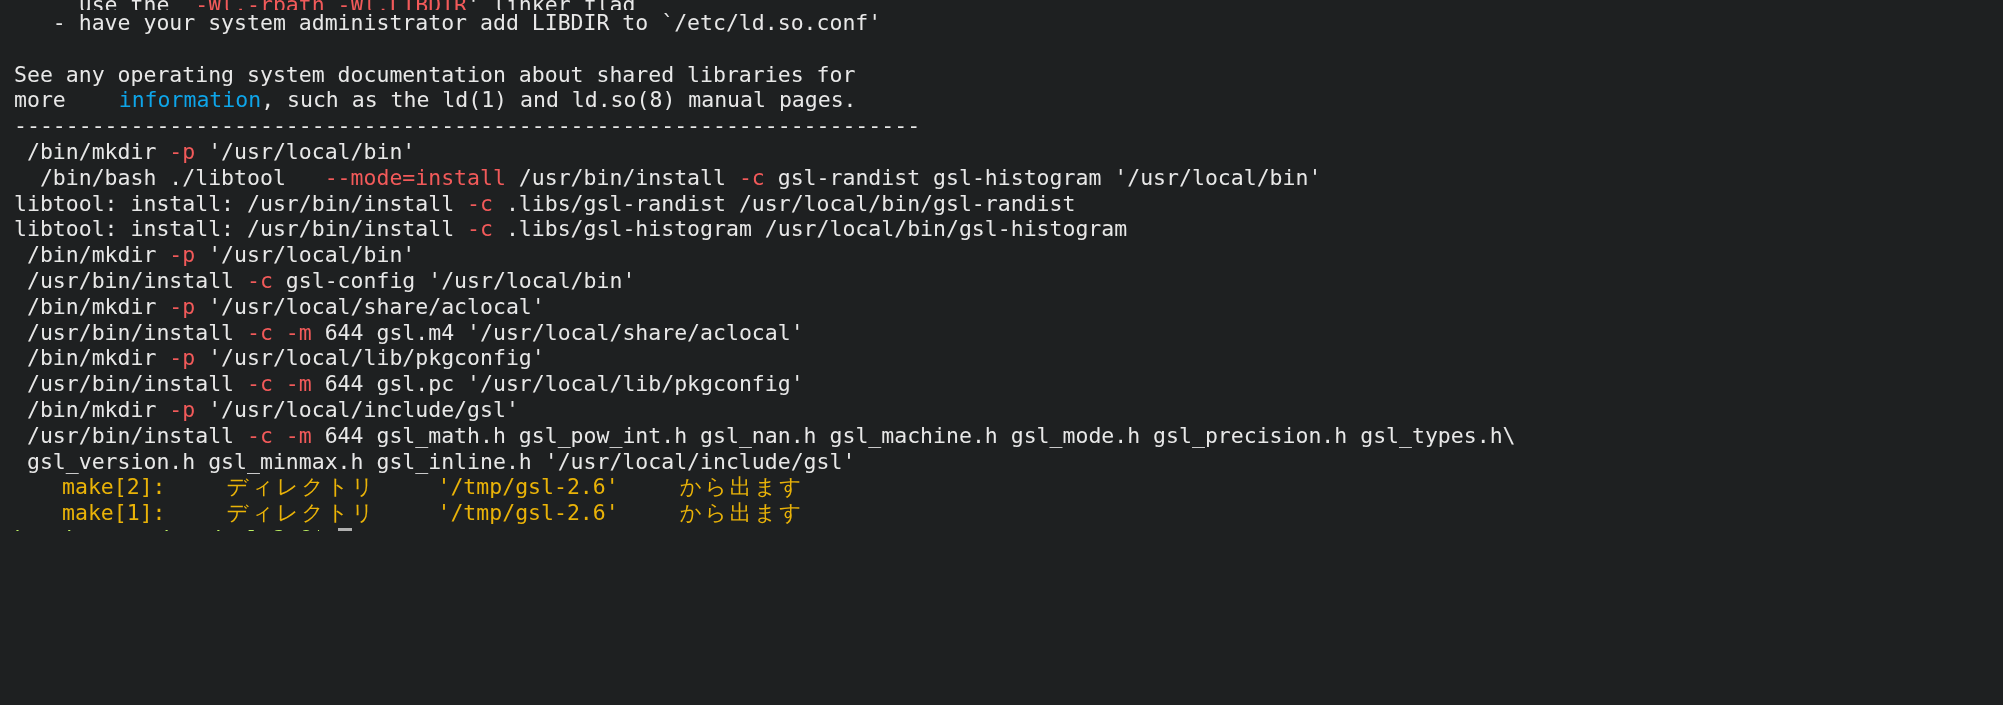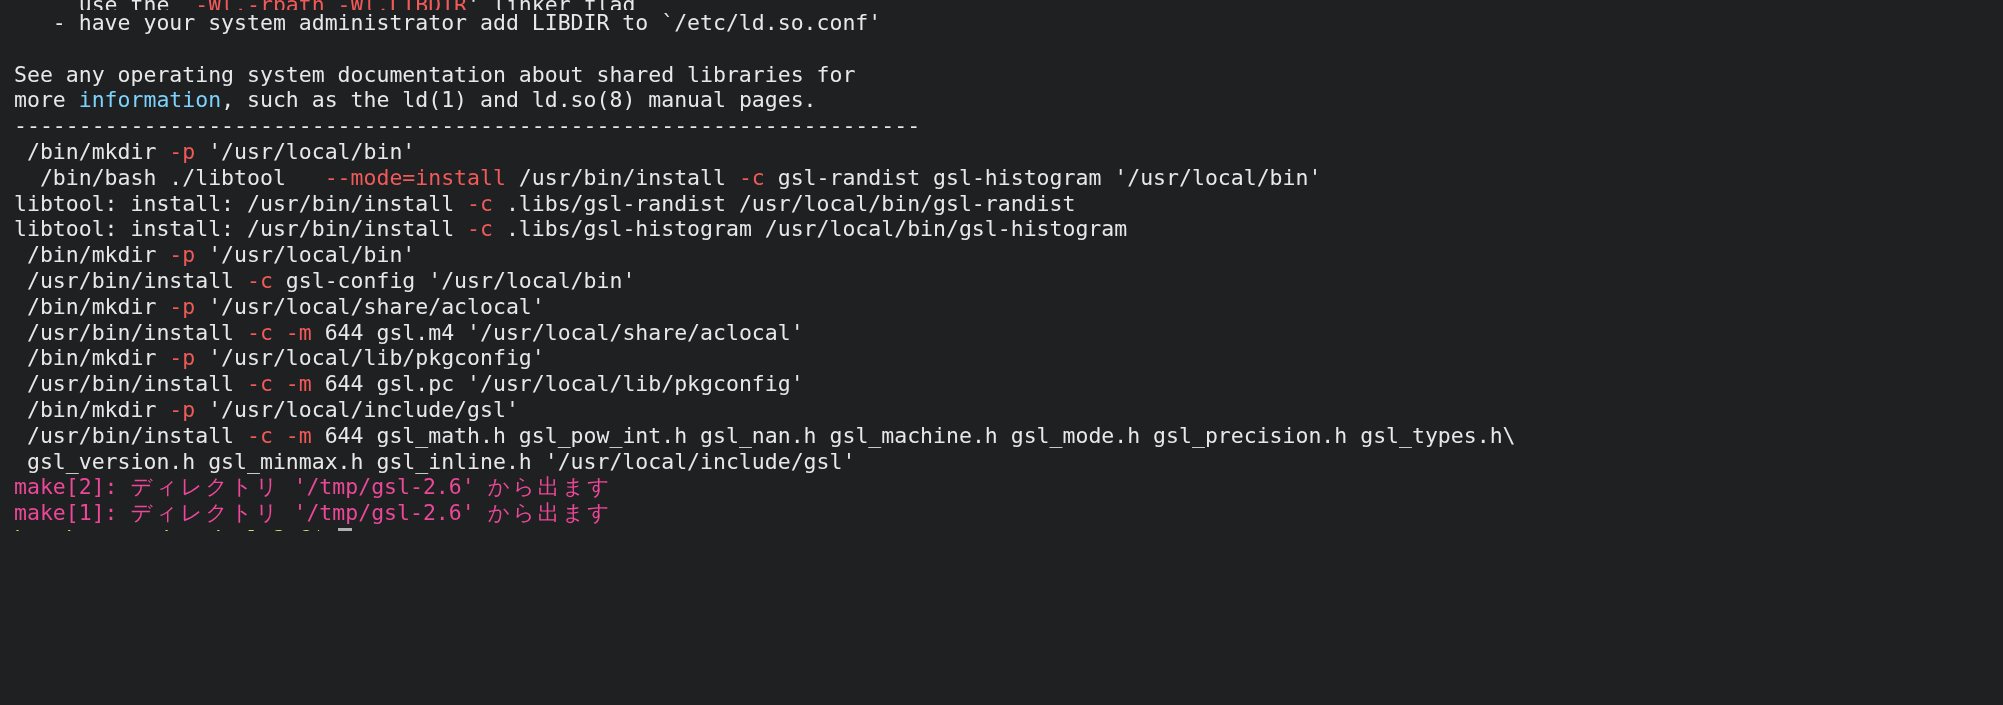--- a/index.html
+++ b/index.html
@@ -33,23 +33,23 @@
     letter-spacing: 0px;
     white-space: pre;
     color: #e8e8e8;
   }
   .line {
     white-space: pre;
     height: 25.8px;
   }
   .c-default { color: #e8e8e8; }
   .c-red     { color: #f25a5a; }
-  .c-green   { color: #ec4899; }
+  .c-green   { color: #eab308; margin-left: 48px; }
   .c-cyan    { color: #bef264; }
-  .c-ltcyan  { color: #7dd3fc; }
+  .c-ltcyan  { color: #0ea5e9; margin-left: 40px; }
   .cursor {
     display: inline-block;
     width: 14px;
     height: 22px;
     background: #b0b0b0;
     vertical-align: -4px;
   }
   .jp { font-family: Liberation Sans, sans-serif; letter-spacing: 3px; }
 </style>
 </head>

